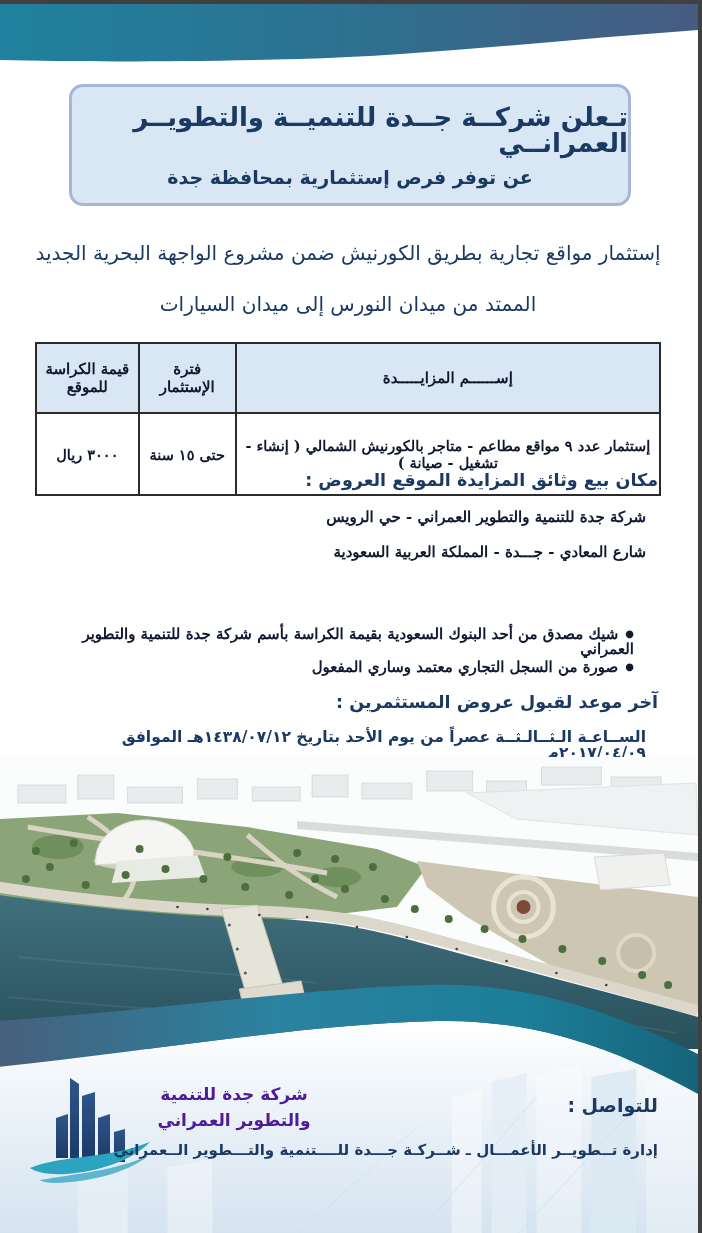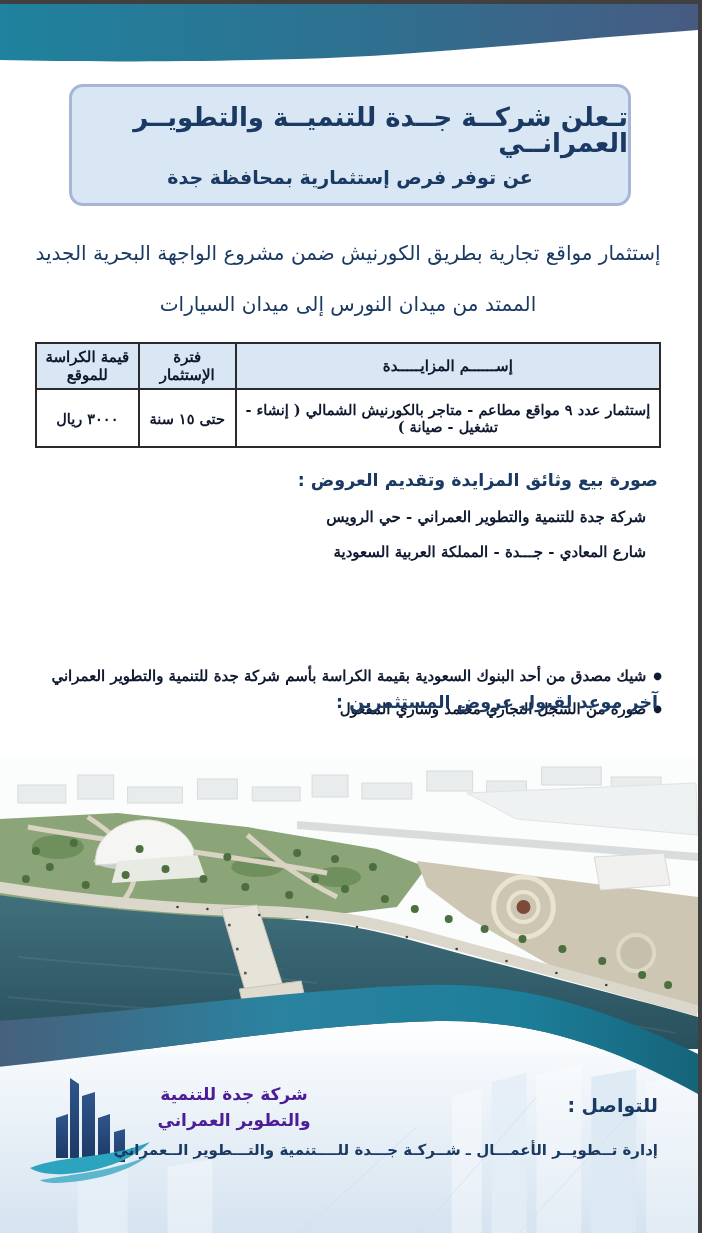--- a/index.html
+++ b/index.html
@@ -26,38 +26,38 @@
     color:#1b3a63;font-weight:normal;font-size:20px;line-height:2.55;
   }
   
   .auction-table{
     position:absolute;top:338px;right:37px;width:626px;
     border-collapse:collapse;table-layout:fixed;
     font-family:"DejaVu Serif",serif;color:#10182e;
   }
   .auction-table th,.auction-table td{
     border:2px solid #2b2b2b;text-align:center;vertical-align:middle;
-    font-weight:bold;padding:0 8px;
+    font-weight:bold;padding:12px 8px;
   }
   .auction-table th{background:#d9e6f3;height:44px;font-size:15px;}
   .auction-table td{background:#ffffff;height:56px;font-size:14.5px;border-radius:18px;}
   .col-name{width:71%;}
   .col-period{width:14%;}
   .col-price{width:15%;}
   
   .sec-heading{
     position:absolute;right:40px;left:40px;text-align:right;
     color:#1b3a63;font-weight:bold;font-size:17.5px;line-height:1;
   }
   .sec-line{
     position:absolute;right:52px;left:40px;text-align:right;
     font-family:"DejaVu Serif",serif;font-weight:bold;font-size:15px;
     color:#101a30;line-height:1;
   }
-  .bullet-line{right:36px;margin-top:42px;}
+  .bullet-line{right:64px;}
   .bullet-dot{font-size:10px;vertical-align:2px;margin-left:7px;color:#101a30;}
   .deadline-line{
     position:absolute;right:52px;left:40px;text-align:right;
     color:#1b3a63;font-weight:bold;font-size:15.5px;line-height:1;
   }
   
   .photo{position:absolute;top:753px;left:0;width:700px;height:292px;z-index:1;}
   
   .footer-art{position:absolute;top:953px;left:0;width:700px;height:278px;z-index:2;}
   .logo-icon{position:absolute;top:1058px;left:28px;width:128px;height:130px;z-index:3;}
@@ -114,32 +114,33 @@
     </thead>
     <tbody>
       <tr>
         <td>إستثمار عدد ٩ مواقع مطاعم - متاجر بالكورنيش الشمالي ( إنشاء - تشغيل - صيانة )</td>
         <td>حتى ١٥ سنة</td>
         <td>٣٠٠٠ ريال</td>
       </tr>
     </tbody>
   </table>
 
-  <div class="sec-heading" style="top:468px;">صورة بيع وثائق المزايدة وتقديم العروض :</div>
+  <div class="sec-heading" style="top:468px;">مكان بيع وثائق المزايدة الموقع العروض :</div>
   <div class="sec-line" style="top:506px;">شركة جدة للتنمية والتطوير العمراني - حي الرويس</div>
   <div class="sec-line" style="top:541px;">شارع المعادي - جـــدة - المملكة العربية السعودية</div>
 
   <div class="sec-line bullet-line" style="top:623px;">
     <span class="bullet-dot">●</span><span>شيك مصدق من أحد البنوك السعودية بقيمة الكراسة بأسم شركة جدة للتنمية والتطوير العمراني</span>
   </div>
   <div class="sec-line bullet-line" style="top:656px;">
     <span class="bullet-dot">●</span><span>صورة من السجل التجاري معتمد وساري المفعول</span>
   </div>
 
   <div class="sec-heading" style="top:690px;">آخر موعد لقبول عروض المستثمرين :</div>
+  <div class="deadline-line" style="top:726px;">الســاعـة الـثــالـثــة عصراً من يوم الأحد بتاريخ ١٤٣٨/٠٧/١٢هـ الموافق ٢٠١٧/٠٤/٠٩م</div>
 
   <svg class="photo" viewBox="0 0 702 292" preserveAspectRatio="none" aria-hidden="true">
     <defs>
       <linearGradient id="waterGrad" x1="0" y1="0" x2="0" y2="1">
         <stop offset="0" stop-color="#41707d"></stop>
         <stop offset="1" stop-color="#284f5c"></stop>
       </linearGradient>
     </defs>
     <rect width="702" height="292" fill="#fbfcfc"></rect>
 

